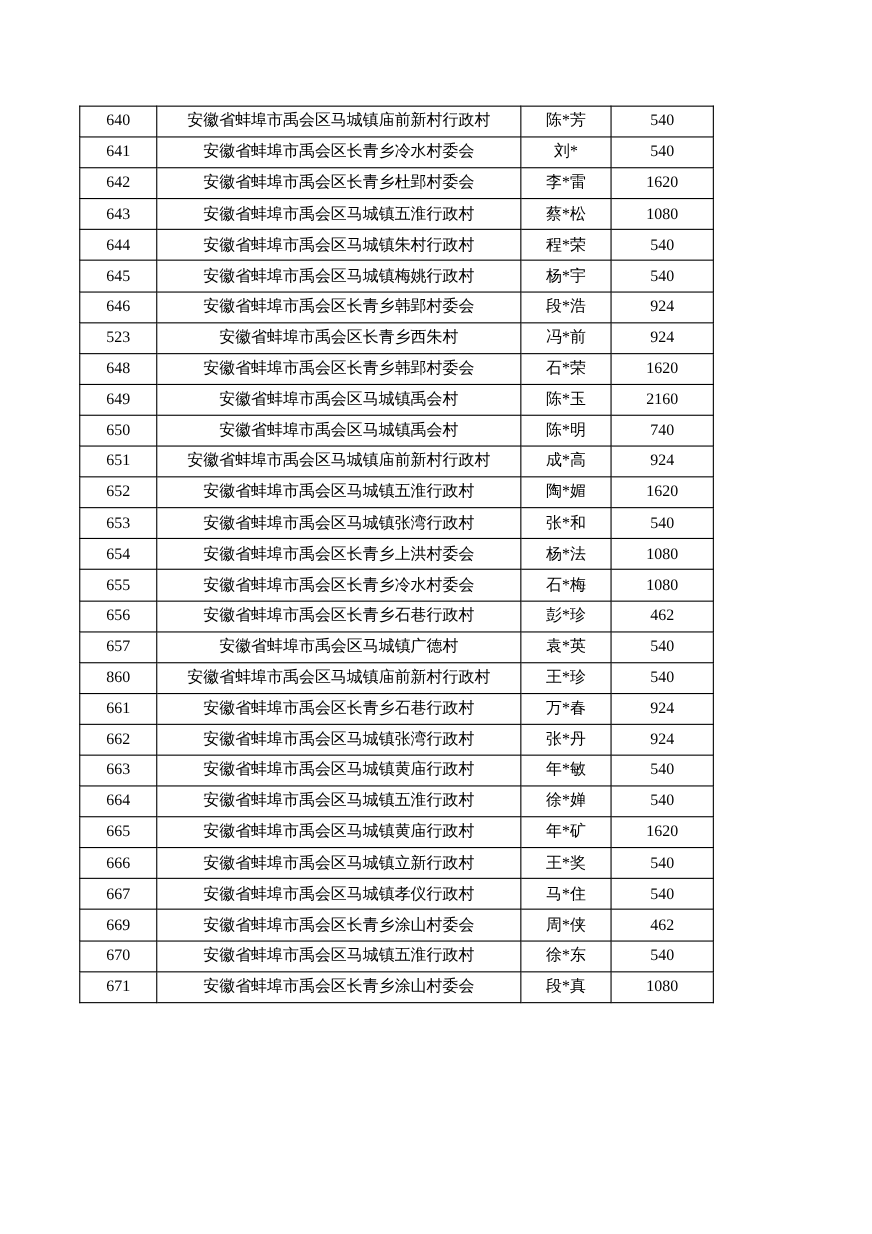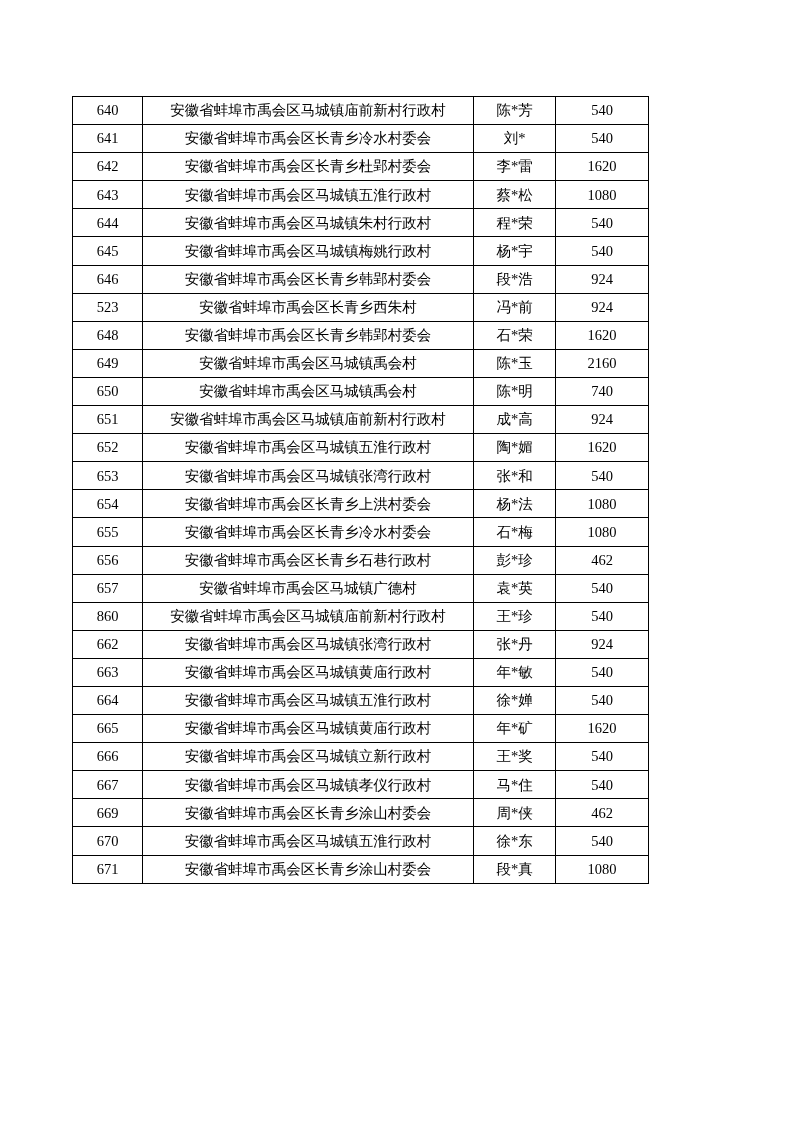--- a/index.html
+++ b/index.html
@@ -164,20 +164,26 @@
           <td class="c-name">袁*英</td>
           <td class="c-amount">540</td>
         </tr>
         <tr>
           <td class="c-seq">860</td>
           <td class="c-address">安徽省蚌埠市禹会区马城镇庙前新村行政村</td>
           <td class="c-name">王*珍</td>
           <td class="c-amount">540</td>
         </tr>
         <tr>
+          <td class="c-seq">661</td>
+          <td class="c-address">安徽省蚌埠市禹会区长青乡石巷行政村</td>
+          <td class="c-name">万*春</td>
+          <td class="c-amount">924</td>
+        </tr>
+        <tr>
           <td class="c-seq">662</td>
           <td class="c-address">安徽省蚌埠市禹会区马城镇张湾行政村</td>
           <td class="c-name">张*丹</td>
           <td class="c-amount">924</td>
         </tr>
         <tr>
           <td class="c-seq">663</td>
           <td class="c-address">安徽省蚌埠市禹会区马城镇黄庙行政村</td>
           <td class="c-name">年*敏</td>
           <td class="c-amount">540</td>

